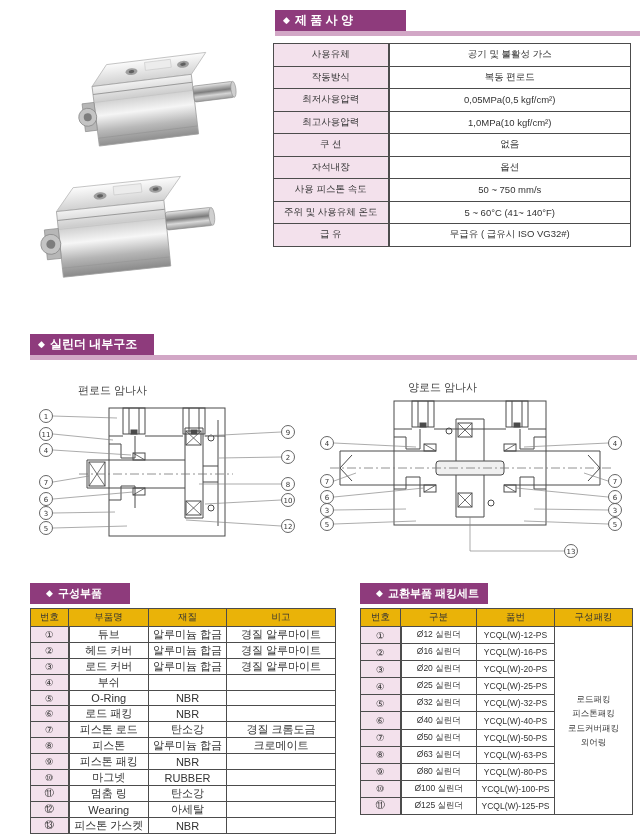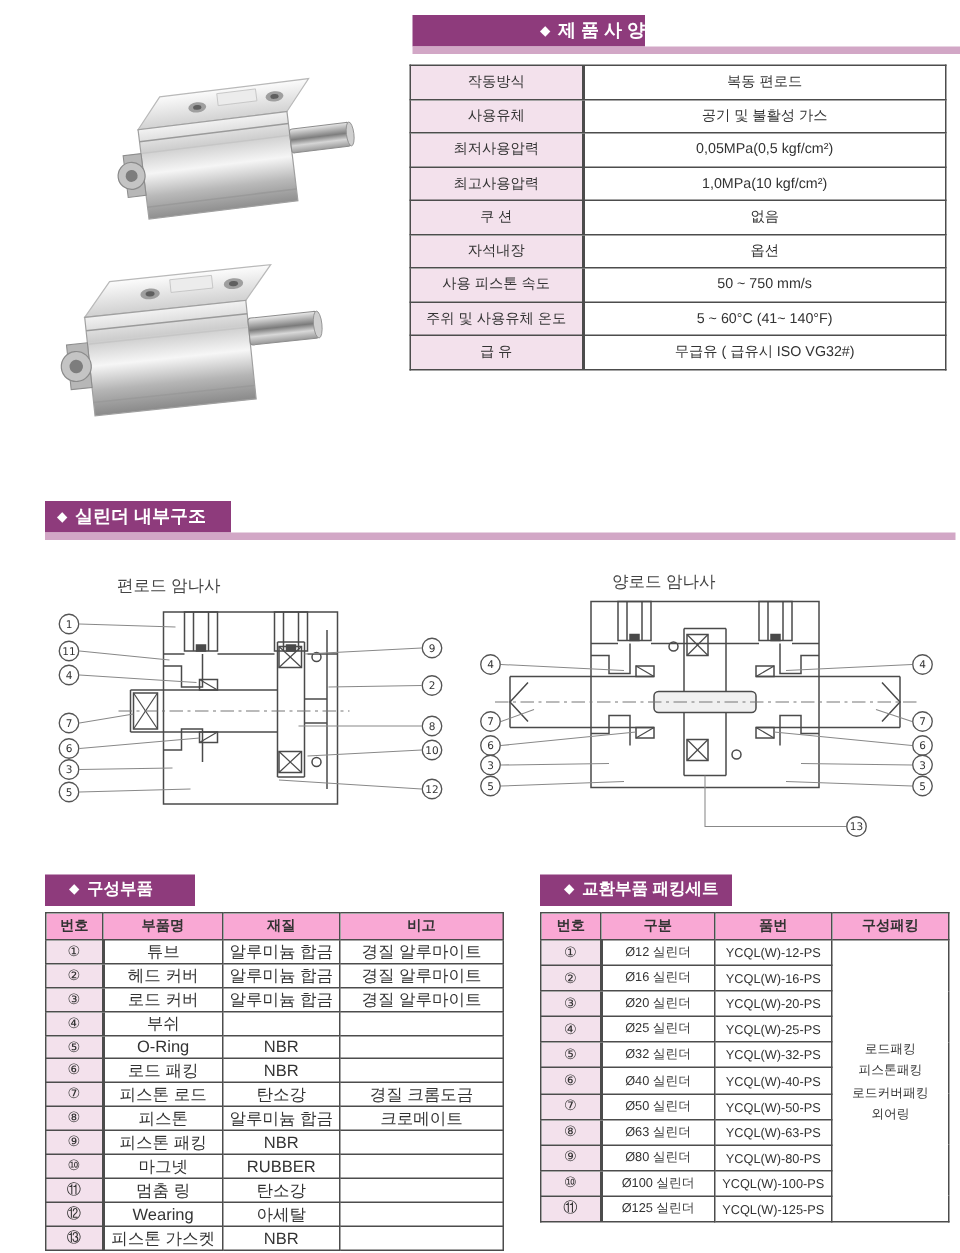--- a/index.html
+++ b/index.html
@@ -8,21 +8,21 @@
   .sec-bar{position:absolute;height:21px;background:#8e3b7c;color:#fff;font-weight:bold;
            line-height:21px;padding-left:8px;box-sizing:border-box;white-space:nowrap;}
   .sec-bar .diamond{font-size:9px;margin-right:5px;position:relative;top:-1px;}
   .sec-bar.big{font-size:12px;}
   .sec-bar.small{font-size:11px;padding-left:16px;}
   .sec-underline{position:absolute;height:5px;background:#d2a7c6;}
   .dia-label{position:absolute;font-size:11px;font-weight:normal;color:#444;}
   table.tbl{position:absolute;border-collapse:collapse;table-layout:fixed;background:#fff;}
   table.tbl td,table.tbl th{border:1px solid #4c4c4c;text-align:center;padding:0 2px;
            overflow:hidden;font-weight:normal;}
-  table.tbl th{background:#f9a8d4;font-weight:bold;}
+  table.tbl th{background:#eab308;font-weight:normal;}
   #spec-table td{height:21.5px;font-size:9.5px;}
   #spec-table td.lab{background:#f3e1ec;border-right:2px solid #4c4c4c;}
   #comp-table th{height:17px;font-size:9.5px;}
   #comp-table td{height:14.3px;font-size:11px;}
   #comp-table td:first-child{background:#f3e1ec;border-right:2px solid #4c4c4c;font-size:9.5px;}
   #pack-table th{height:17px;font-size:9.5px;}
   #pack-table td{height:16.1px;font-size:8.5px;}
   #pack-table td:first-child{background:#f3e1ec;border-right:2px solid #4c4c4c;font-size:9.5px;}
   #pack-table td.merged{vertical-align:middle;line-height:1.7;font-size:8.5px;background:#fff;}
   svg{position:absolute;}
@@ -31,21 +31,21 @@
   .leader{stroke:#888;stroke-width:0.7;}
   .draw{stroke:#4a4a4a;fill:none;stroke-width:1;}
   .hatch{stroke:#4a4a4a;stroke-width:0.8;}
   .cdash{stroke:#777;stroke-width:0.8;stroke-dasharray:9 3 2 3;}
 </style>
 </head>
 <body>
 
 <div class="page">
 
-  <div class="sec-bar big" style="left:275px;top:10px;width:155px;text-align:right;">
+  <div class="sec-bar big" style="left:275px;top:10px;width:131px;">
     <span class="diamond">◆</span><span>제 품 사 양</span>
   </div>
   <div class="sec-underline" style="left:275px;top:31px;width:365px;"></div>
 
   <svg style="left:70px;top:45px;" width="172" height="125" viewBox="0 0 172 125">
     <defs>
       <linearGradient id="mbody1" x1="0" y1="0" x2="0" y2="1">
         <stop offset="0" stop-color="#f2f2f2"></stop>
           <stop offset="0.25" stop-color="#cfcfcf"></stop>
         <stop offset="0.5" stop-color="#f5f5f5"></stop>
@@ -121,26 +121,26 @@
     </g>
   </svg>
 
   <table class="tbl" id="spec-table" style="left:273px;top:43px;width:357px;">
     <colgroup>
         <col style="width:115px">
         <col style="width:242px">
       </colgroup>
     <tbody id="spec-tbody">
         <tr>
+          <td class="lab">사용유체</td>
+          <td>공기 및 불활성 가스</td>
+        </tr>
+        <tr>
           <td class="lab">작동방식</td>
           <td>복동 편로드</td>
-        </tr>
-        <tr>
-          <td class="lab">사용유체</td>
-          <td>공기 및 불활성 가스</td>
         </tr>
         <tr>
           <td class="lab">최저사용압력</td>
           <td>0,05MPa(0,5 kgf/cm²)</td>
         </tr>
         <tr>
           <td class="lab">최고사용압력</td>
           <td>1,0MPa(10 kgf/cm²)</td>
         </tr>
         <tr>

